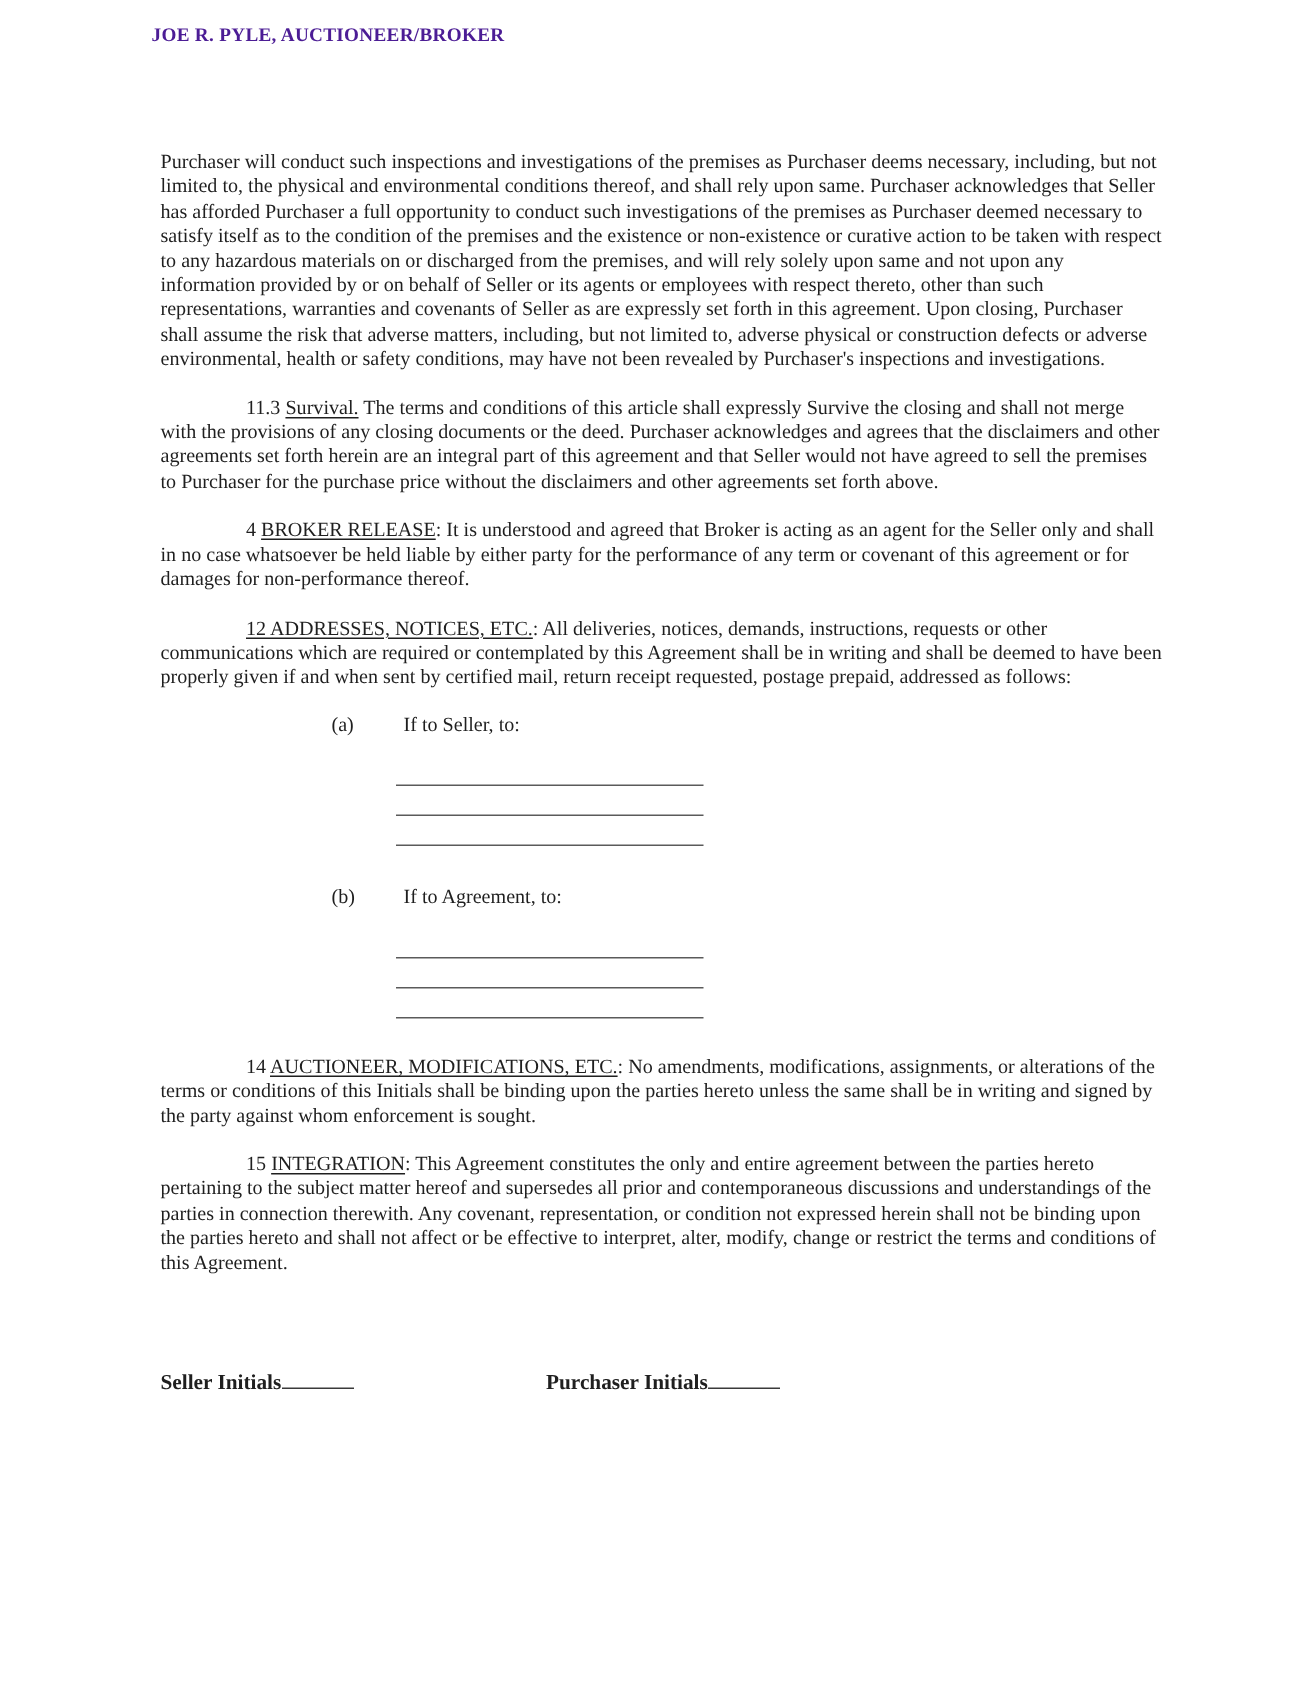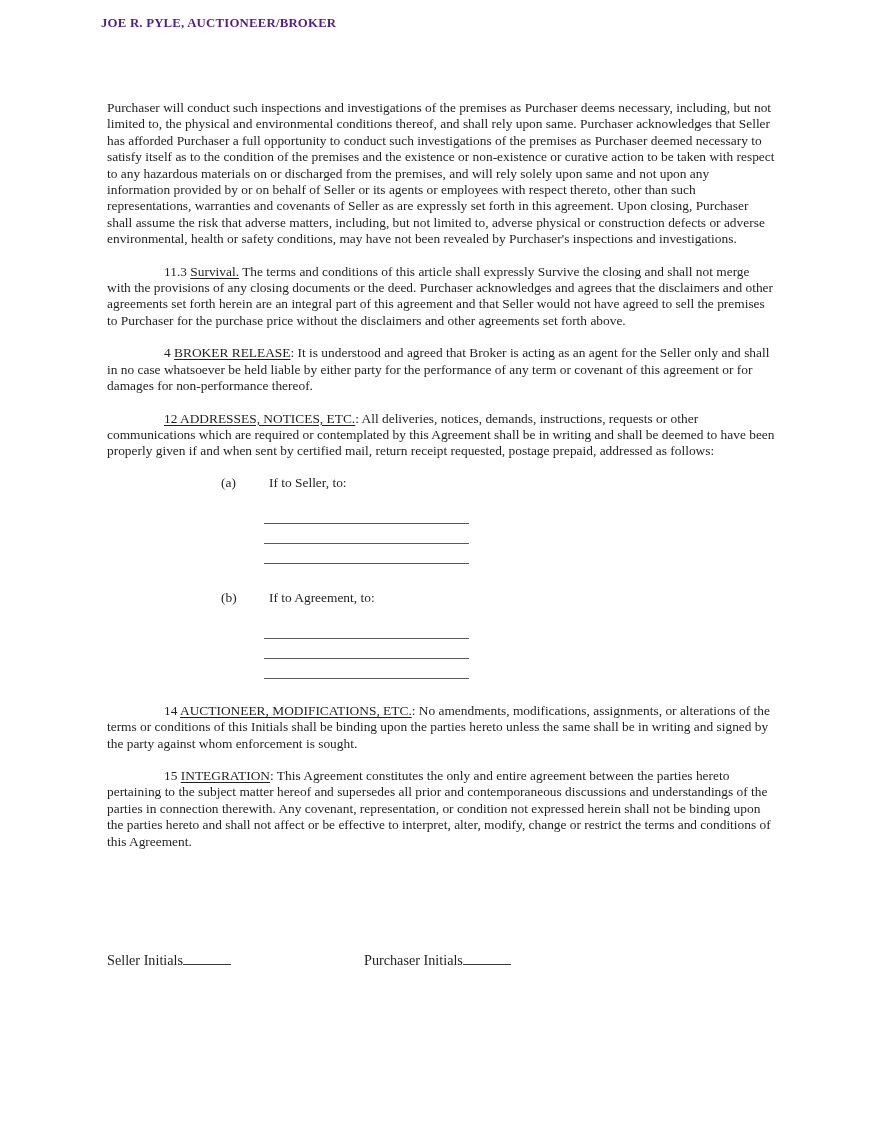--- a/index.html
+++ b/index.html
@@ -64,23 +64,24 @@
     width: 205px;
     margin-left: 43px;
     height: 19px;
     border-bottom: 1px solid #5a5a5a;
   }
   .addr-spacer {
     height: 10px;
   }
   .initials-row {
     position: relative;
-    margin-top: 100px;
+    margin-top: 61px;
     height: 22px;
     font-size: 14.2px;
+    font-weight: bold;
   }
   .initials {
     position: absolute;
     top: 0;
     white-space: nowrap;
   }
   .initials.seller { left: 0; }
   .initials.purchaser { left: 257px; }
   .blank-underline {
     display: inline-block;

